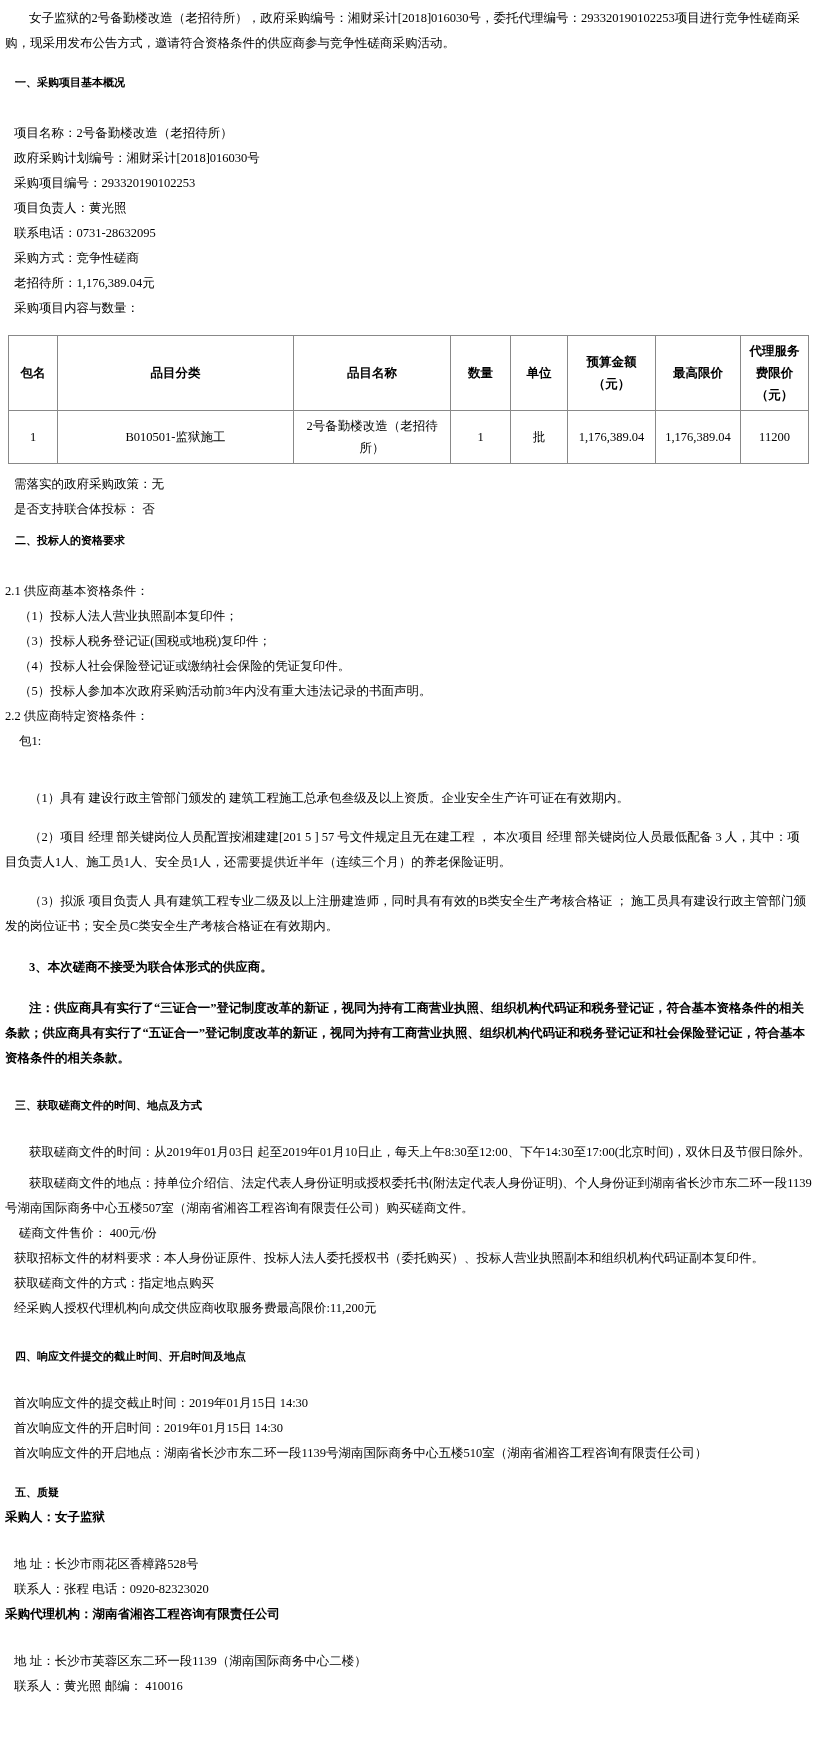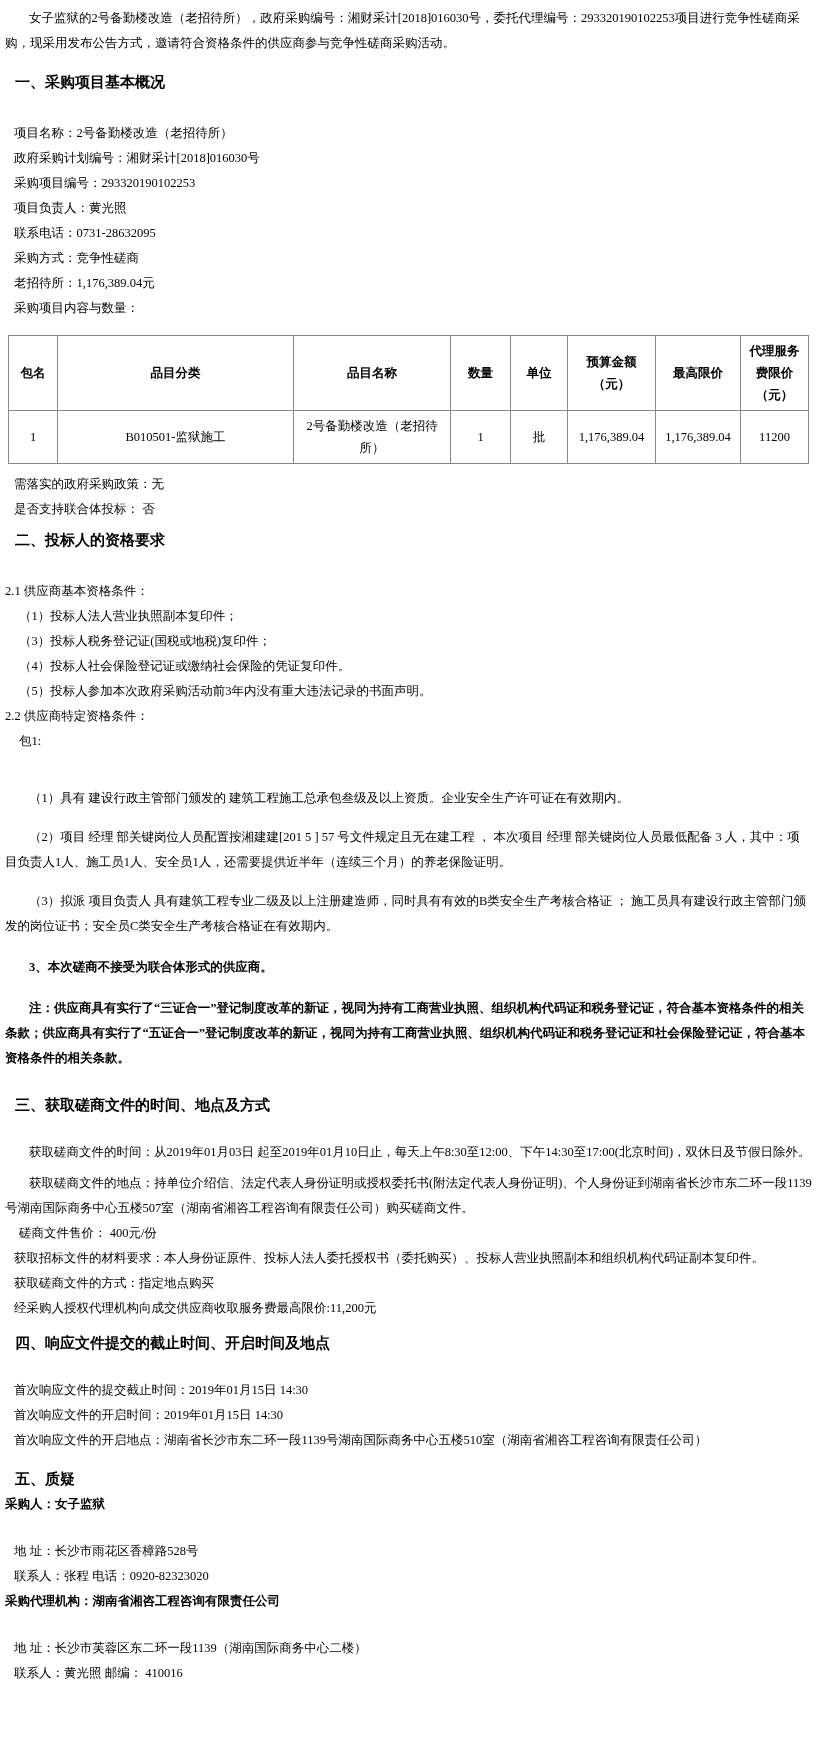--- a/index.html
+++ b/index.html
@@ -12,26 +12,26 @@
     min-height: 1760px;
     font-family: "Liberation Serif", "DejaVu Serif", serif;
     font-size: 12.5px;
     color: #000000;
     box-sizing: border-box;
     padding: 6px 8px 20px 5px;
     overflow: hidden;
   }
   p { margin: 0; line-height: 25px; }
   .bold { font-weight: bold; }
-  .hd { font-weight: bold; font-size: 15px; padding-left: 10px; }
+  .hd { font-weight: bold; font-size: 11px; padding-left: 10px; }
   .pL1 { padding-left: 9px; }   
   .pL2 { padding-left: 14px; }  
   .indent { text-indent: 24px; } 
   .mt6  { margin-top: 6px; }
-  .mt10 { margin-top: 10px; }
+  .mt10 { margin-top: 23px; }
   .mt14 { margin-top: 14px; }
   .mt16 { margin-top: 16px; }
   .mt22 { margin-top: 22px; }
   .mt26 { margin-top: 26px; }
   .mt32 { margin-top: 32px; }
 
   table.items {
     border-collapse: collapse;
     table-layout: fixed;
     width: 800px;

